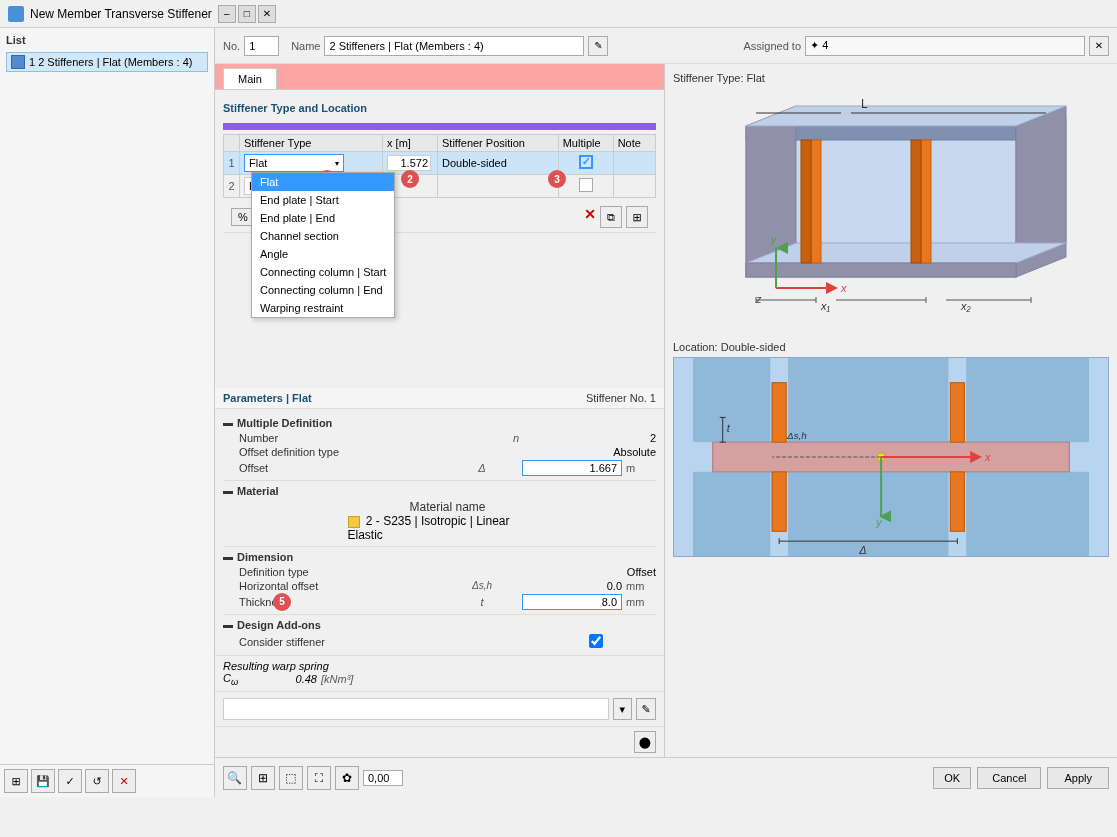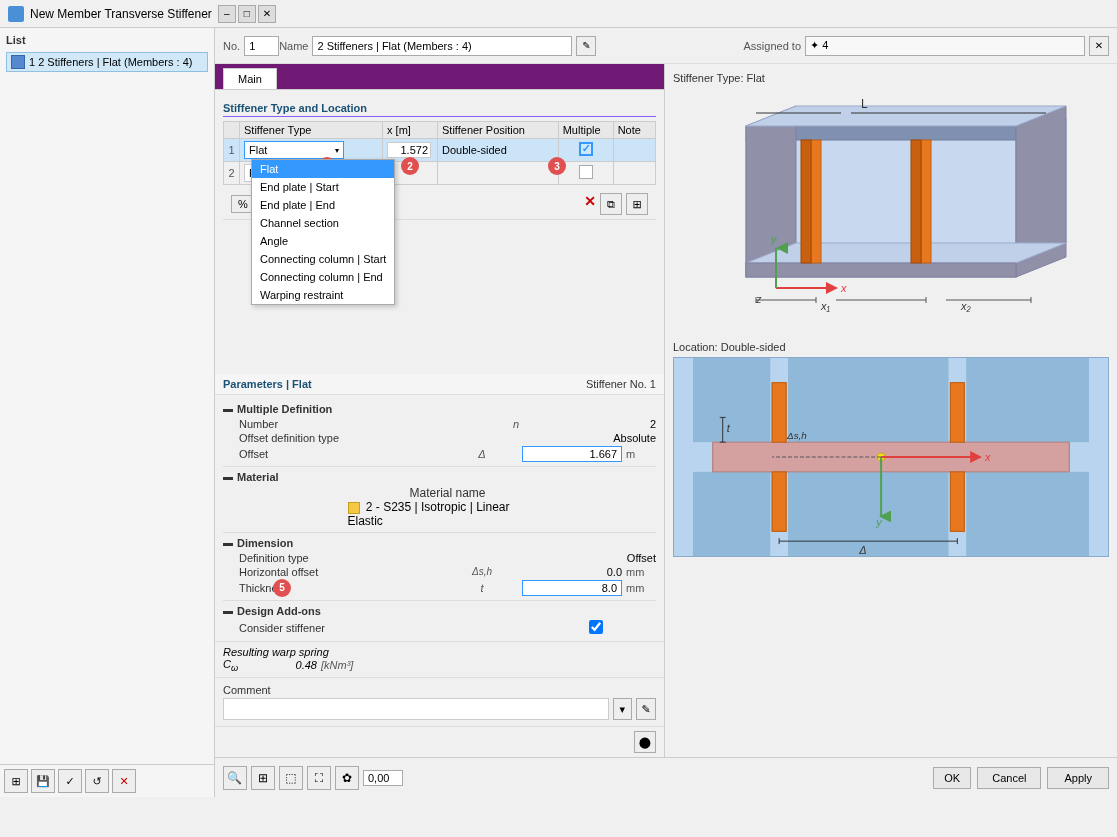--- a/index.html
+++ b/index.html
@@ -21,41 +21,41 @@
     .sidebar-item { 
       display: flex; align-items: center; gap: 4px; padding: 2px 4px; background: #d0e8f8;
       border: 1px solid #90c0e0; font-size: 11px; cursor: pointer;
     }
     .sidebar-item-icon { width: 14px; height: 14px; background: #5588cc; border: 1px solid #3366aa; }
     
     
     .right-panel { flex: 1; display: flex; flex-direction: column; }
     
     
-    .top-fields { display: flex; padding: 4px 8px; align-items: center; background: #f0f0f0; border-bottom: 1px solid #ddd; height: 36px; }
+    .top-fields { display: flex; padding: 4px 8px; gap: 12px; align-items: center; background: #f0f0f0; border-bottom: 1px solid #ddd; height: 36px; }
     .field-group { display: flex; align-items: center; gap: 4px; }
     .field-label { font-size: 11px; color: #555; }
     .field-input { border: 1px solid #aaa; padding: 1px 4px; font-size: 11px; background: white; height: 20px; }
     .field-input-wide { width: 260px; }
     .edit-btn { width: 20px; height: 20px; border: 1px solid #aaa; background: #eee; cursor: pointer; display: flex; align-items: center; justify-content: center; font-size: 10px; }
     .assigned-section { margin-left: auto; display: flex; align-items: center; gap: 4px; }
     .assigned-input { width: 280px; background: #f8f8f8; border: 1px solid #aaa; padding: 1px 4px; font-size: 11px; height: 20px; }
     
     
     .content-area { display: flex; flex: 1; }
     
     
     .form-panel { width: 450px; border-right: 1px solid #ccc; display: flex; flex-direction: column; }
     
-    .tab-bar { display: flex; padding: 4px 8px 0; background: #701a75; border-bottom: 1px solid #ccc; }
+    .tab-bar { display: flex; padding: 4px 8px 0; background: #fca5a5; border-bottom: 1px solid #ccc; }
     .tab { padding: 4px 14px; border: 1px solid #ccc; border-bottom: none; background: #fff; font-size: 11px; cursor: pointer; }
     
     .form-section { padding: 6px 8px; flex: 1; overflow-y: auto; }
     
-    .section-title { font-weight: bold; font-size: 11px; color: #1a5276; margin: 6px 0 4px; border-bottom: 1px solid #8b5cf6; padding-bottom: 2px; }
+    .section-title { font-weight: bold; font-size: 11px; color: #1a5276; margin: 6px 0 4px; border-bottom: 7px solid #8b5cf6; padding-bottom: 9px; }
     
     .stiffener-table { width: 100%; border-collapse: collapse; font-size: 11px; margin-bottom: 4px; }
     .stiffener-table th { background: #e8e8e8; border: 1px solid #ccc; padding: 2px 4px; text-align: left; font-weight: normal; }
     .stiffener-table td { border: 1px solid #ccc; padding: 2px 4px; }
     .stiffener-table tr.selected td { background: #cce4f7; }
     
     
     .dropdown-overlay {
       position: absolute; background: white; border: 1px solid #aaa; z-index: 100;
       font-size: 11px; min-width: 130px; box-shadow: 2px 2px 5px rgba(0,0,0,0.2);
@@ -374,21 +374,20 @@
             <span>Resulting warp spring</span>
           </div>
           <div class="warp-row">
             <span class="warp-label">C<sub>ω</sub></span>
             <span class="warp-value">0.48</span>
             <span class="warp-unit">[kNm³]</span>
           </div>
         </div>
 
         <div class="comment-section">
-          <div class="comment-label">Comment</div>
           <div style="display:flex; gap:4px;">
             <input class="comment-input" style="">
             <div class="toolbar-btn-icon">▾</div>
             <div class="toolbar-btn-icon">✎</div>
           </div>
         </div>
 
         <div style="padding:4px 8px; display:flex; justify-content:flex-end; border-top:1px solid #ddd;">
           <div class="toolbar-btn-icon">⬤</div>
         </div>

